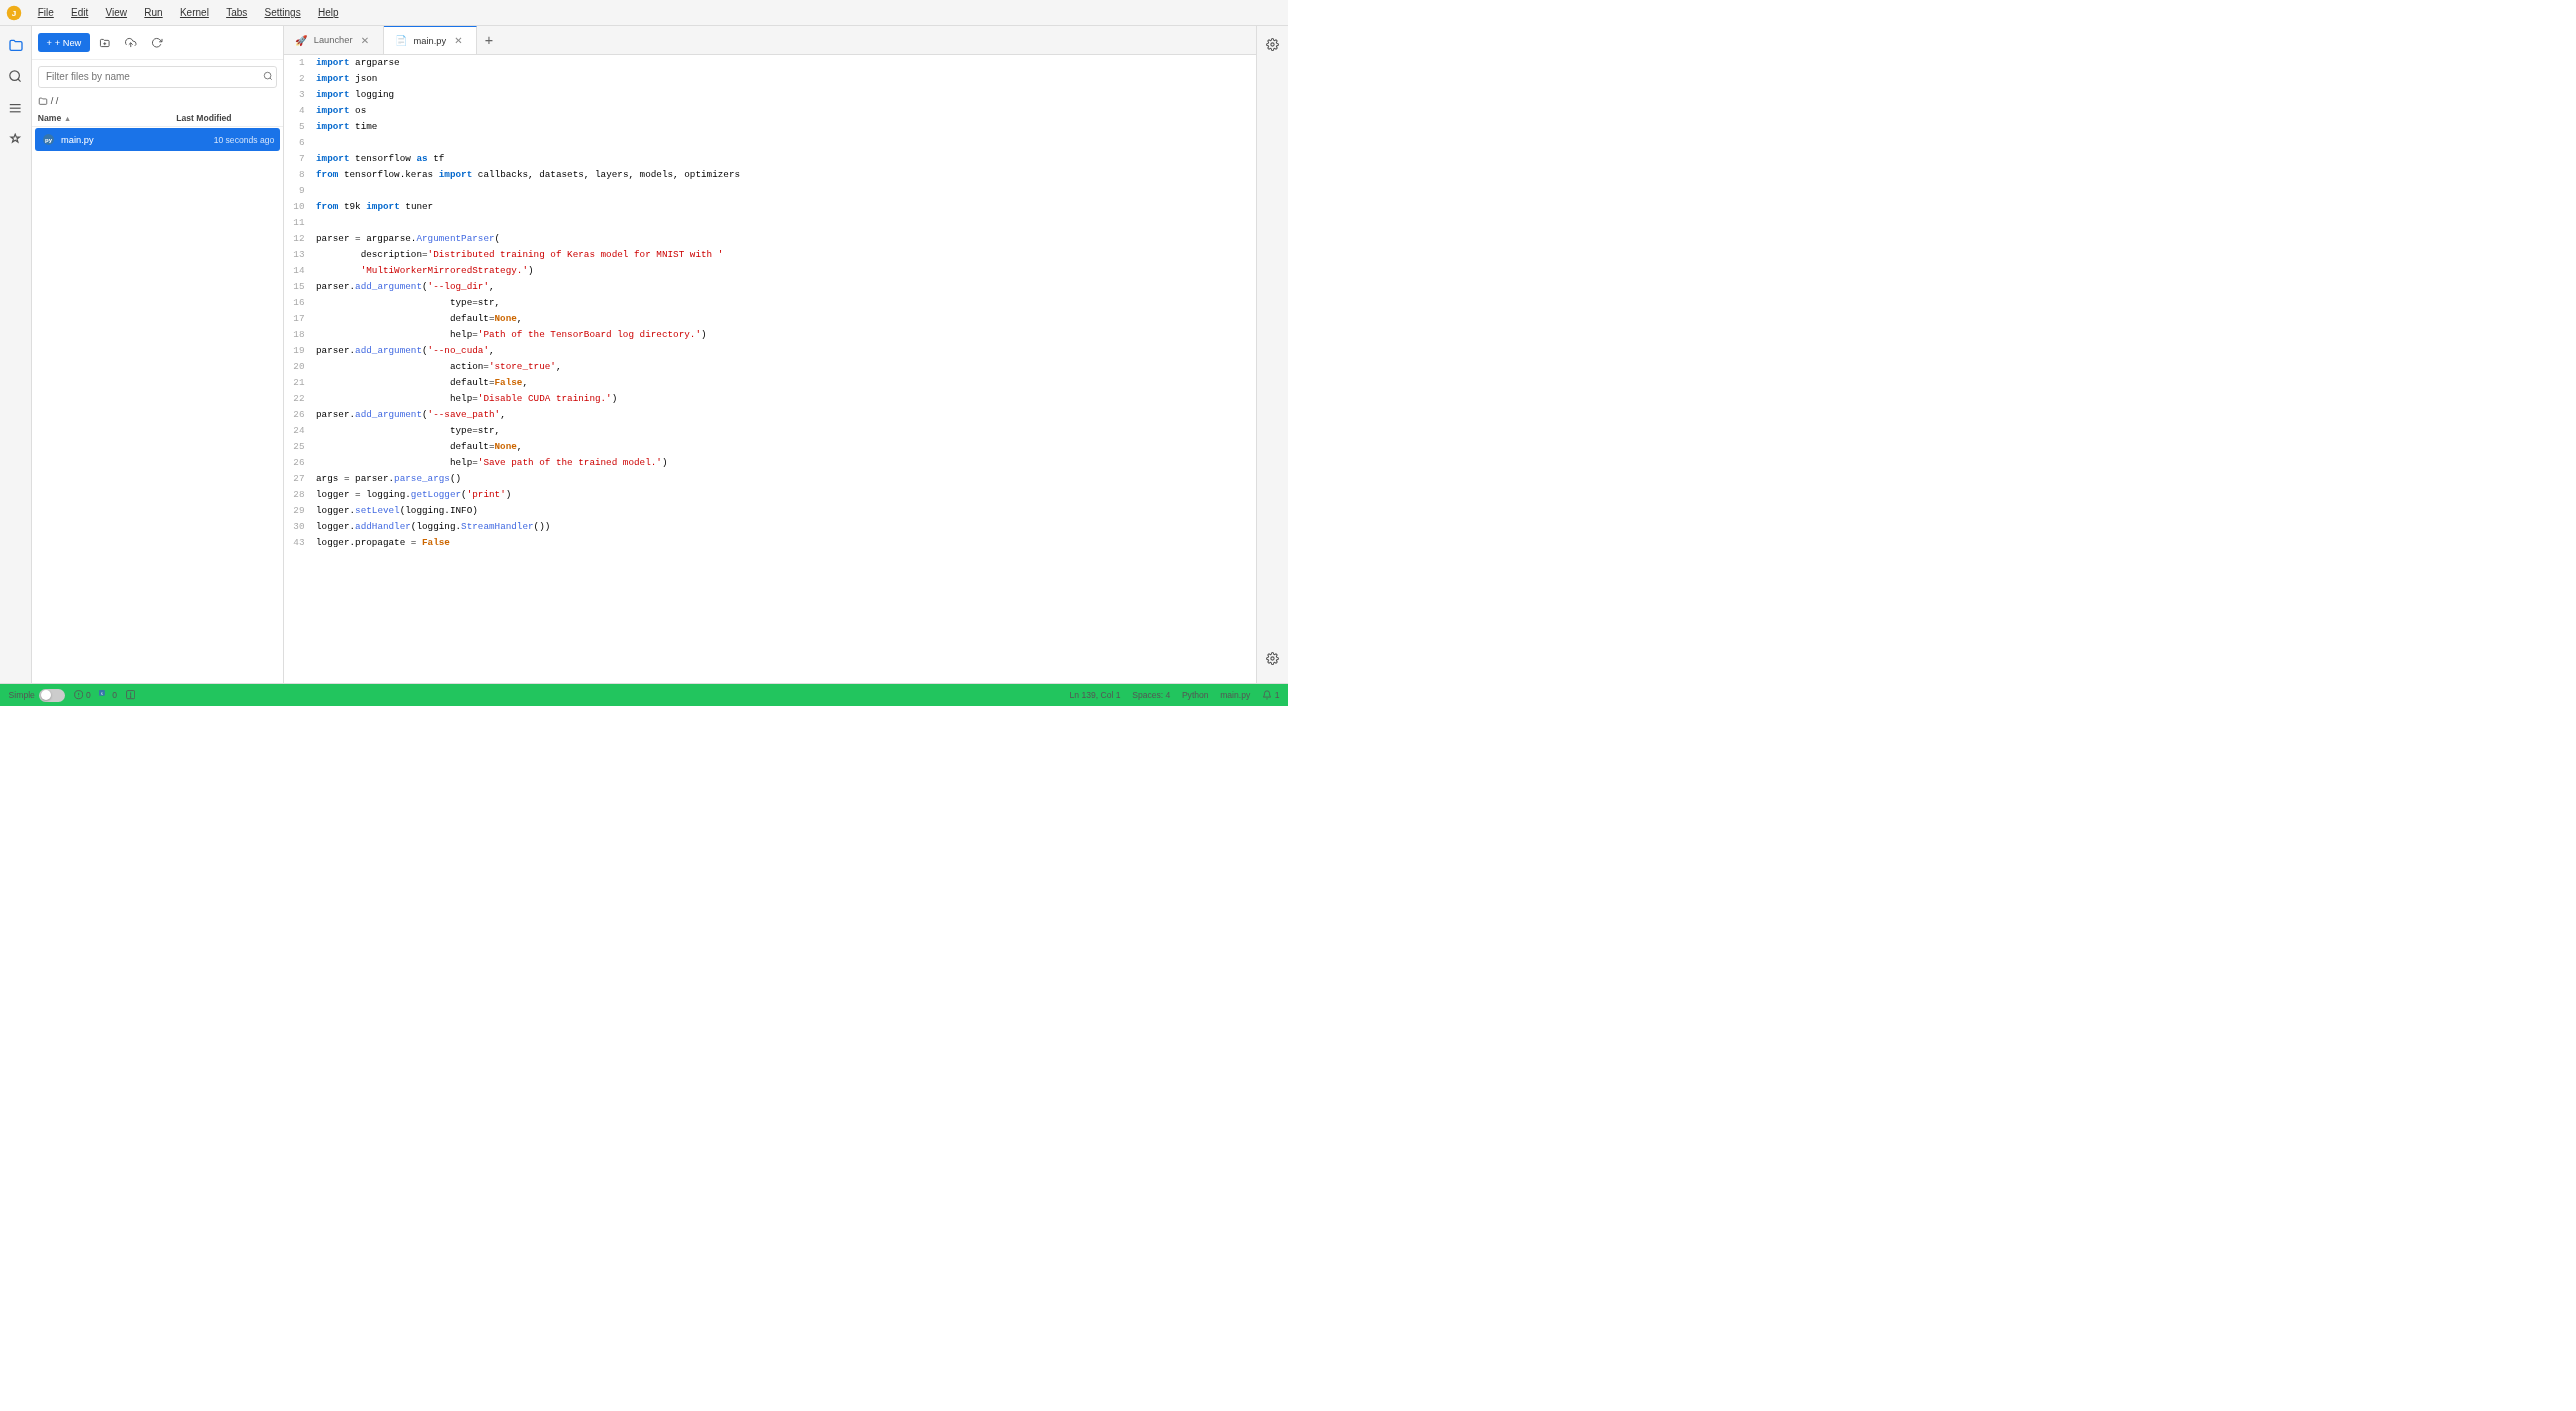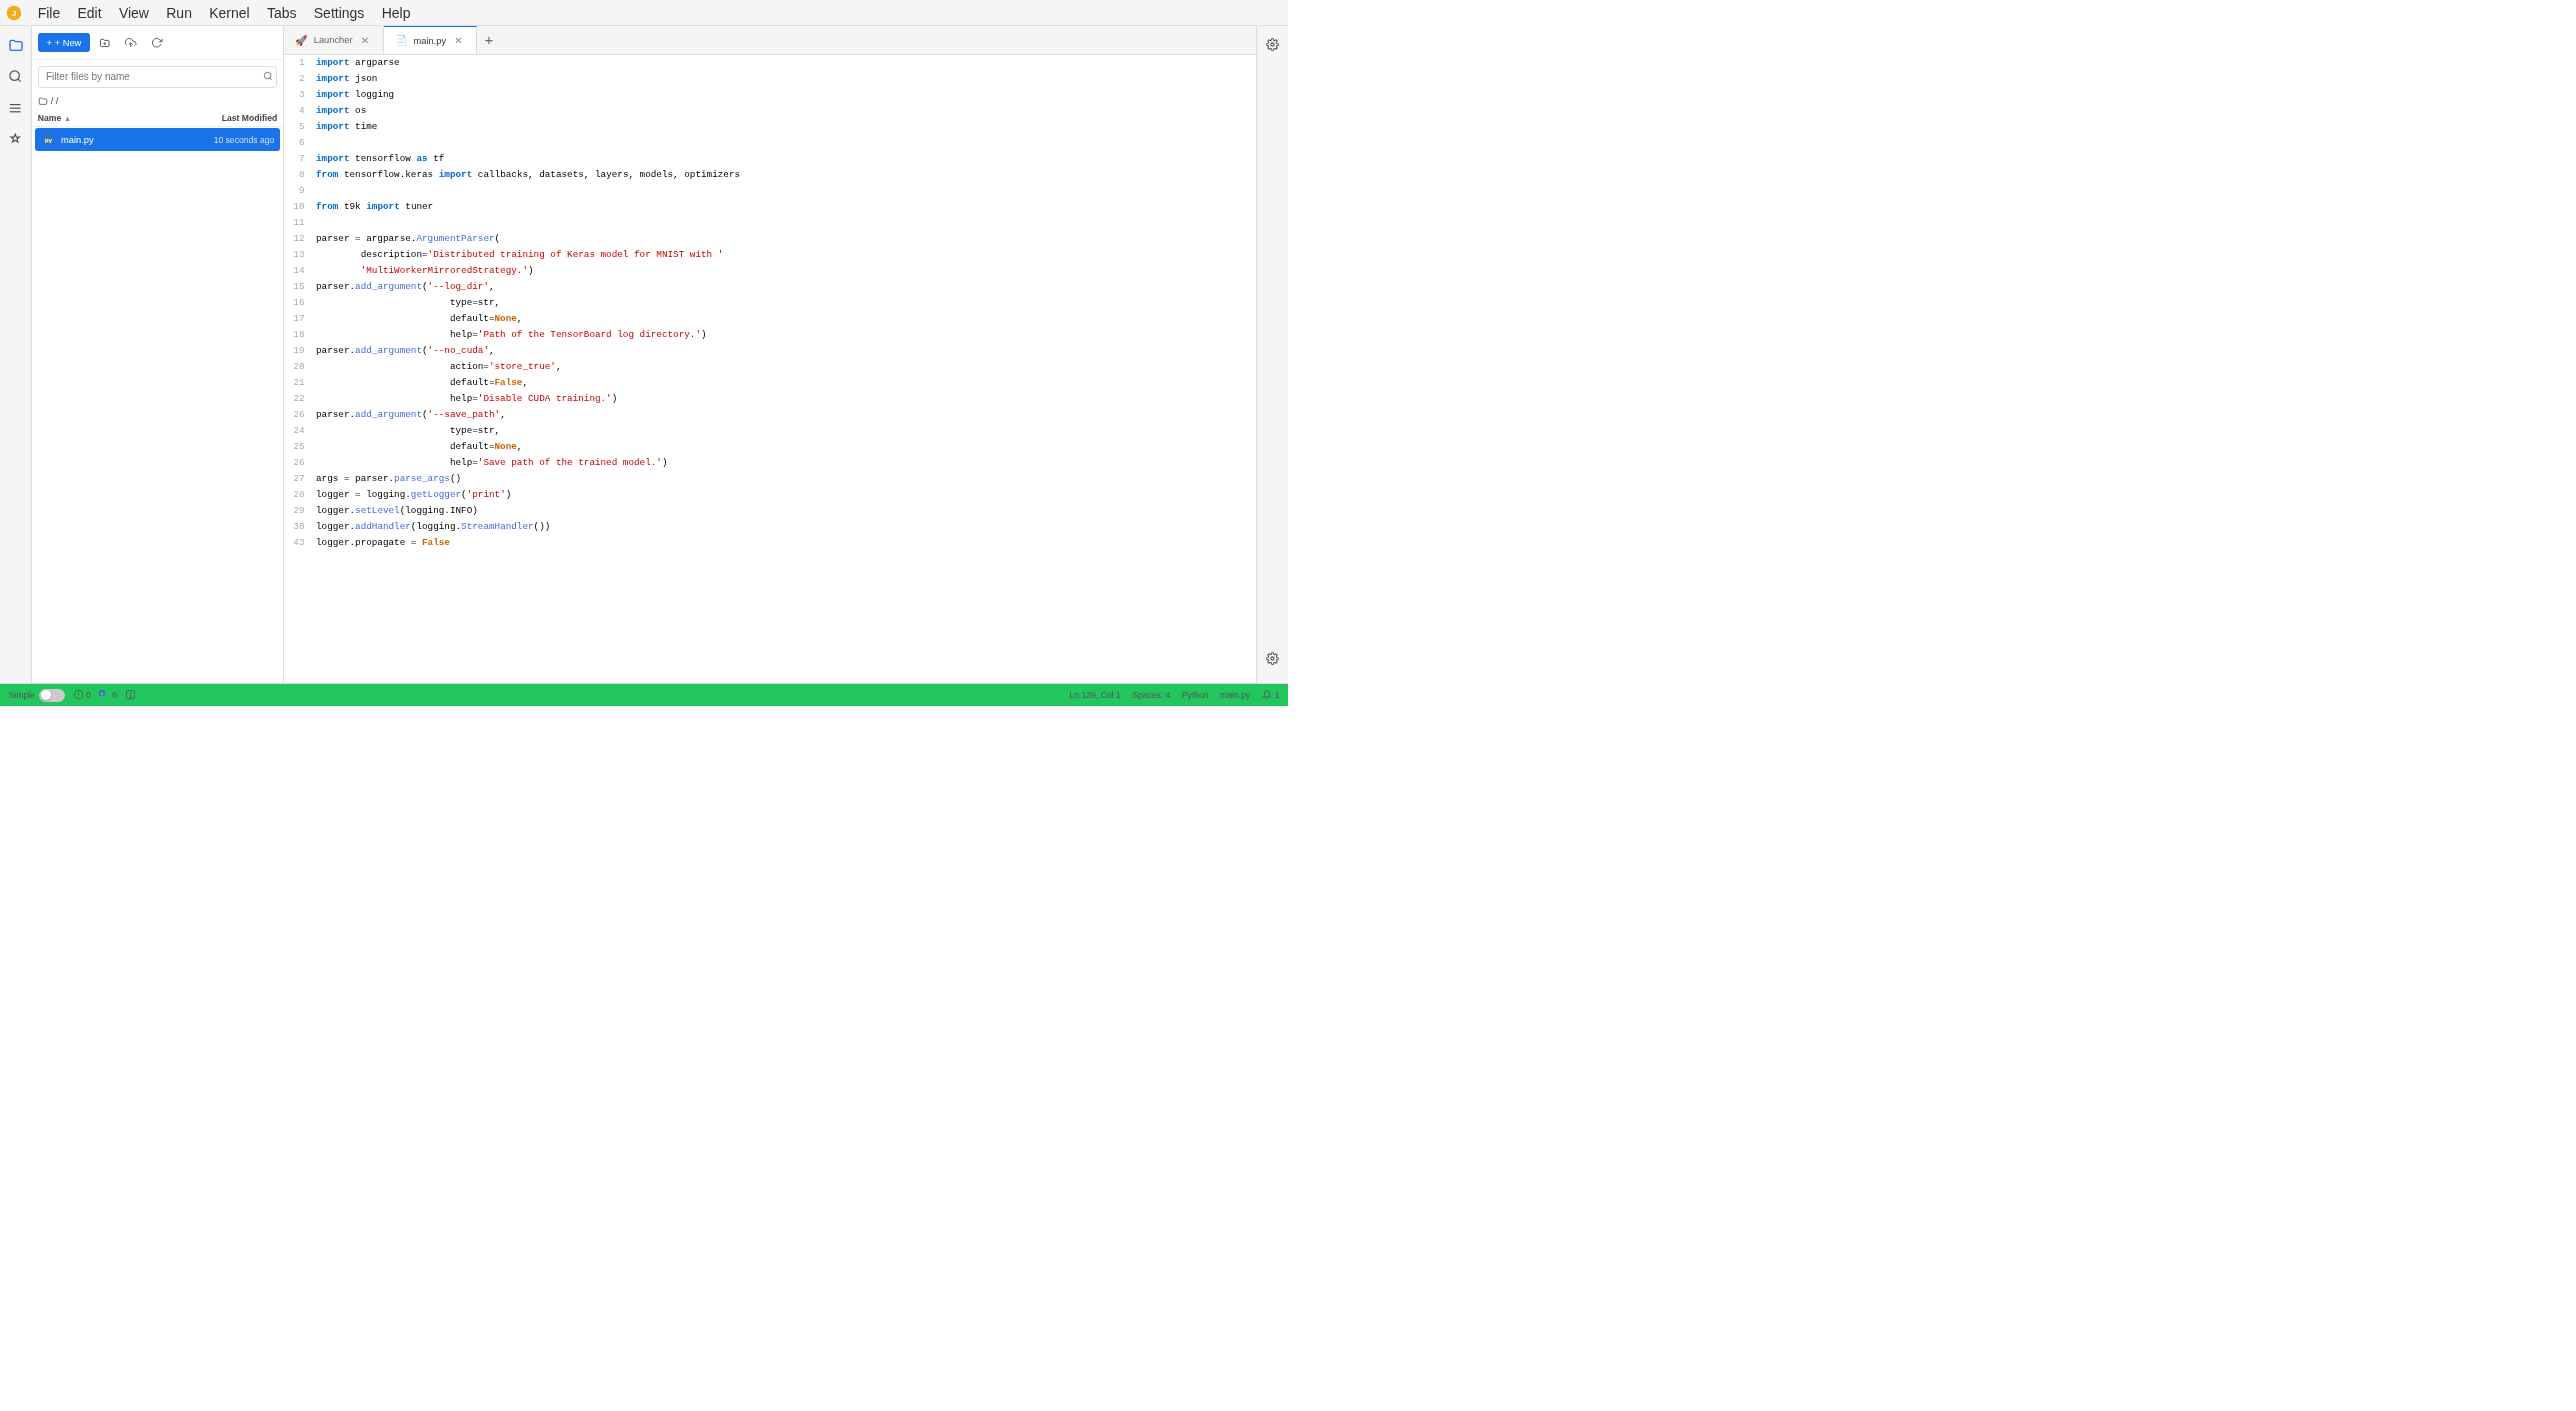--- a/index.html
+++ b/index.html
@@ -22,24 +22,25 @@
       padding: 0 5.8px;
       gap: 2.9px;
     }
     .menu-logo {
       width: 16px;
       height: 16px;
       margin-right: 5.8px;
     }
     .menu-item {
       padding: 2.9px 7.2px;
-      font-size: 14px;
+      font-size: 10px;
       cursor: pointer;
       border-radius: 2.9px;
       color: #333;
+      text-decoration: underline;
     }
 
     
     .main-layout {
       display: flex;
       height: calc(706px - 26px - 23px);
     }
 
     
     .activity-bar {
@@ -154,21 +155,20 @@
       font-weight: 600;
     }
     .col-name {
       flex: 1;
       display: flex;
       align-items: center;
       gap: 2.9px;
     }
     .col-modified {
       width: 101px;
-      text-align: right;
     }
 
     .file-list {
       flex: 1;
       overflow-y: auto;
     }
     .file-item {
       display: flex;
       align-items: center;
       padding: 3.6px 5.8px;

